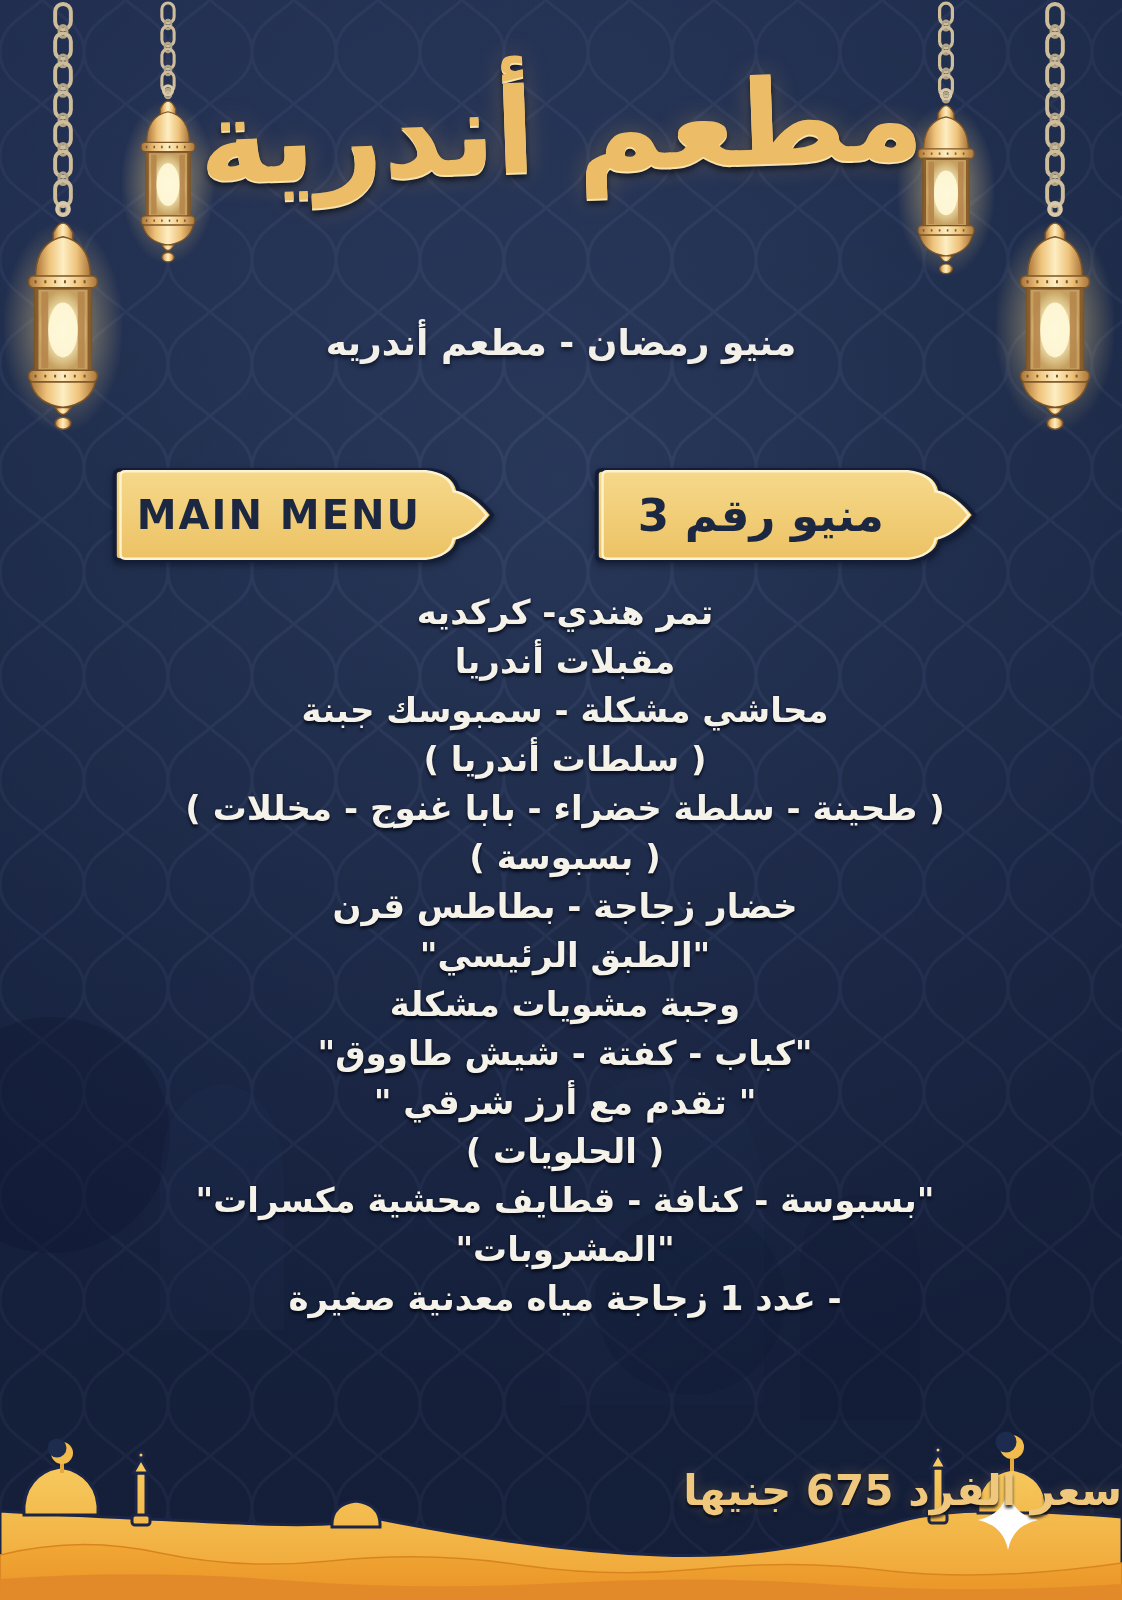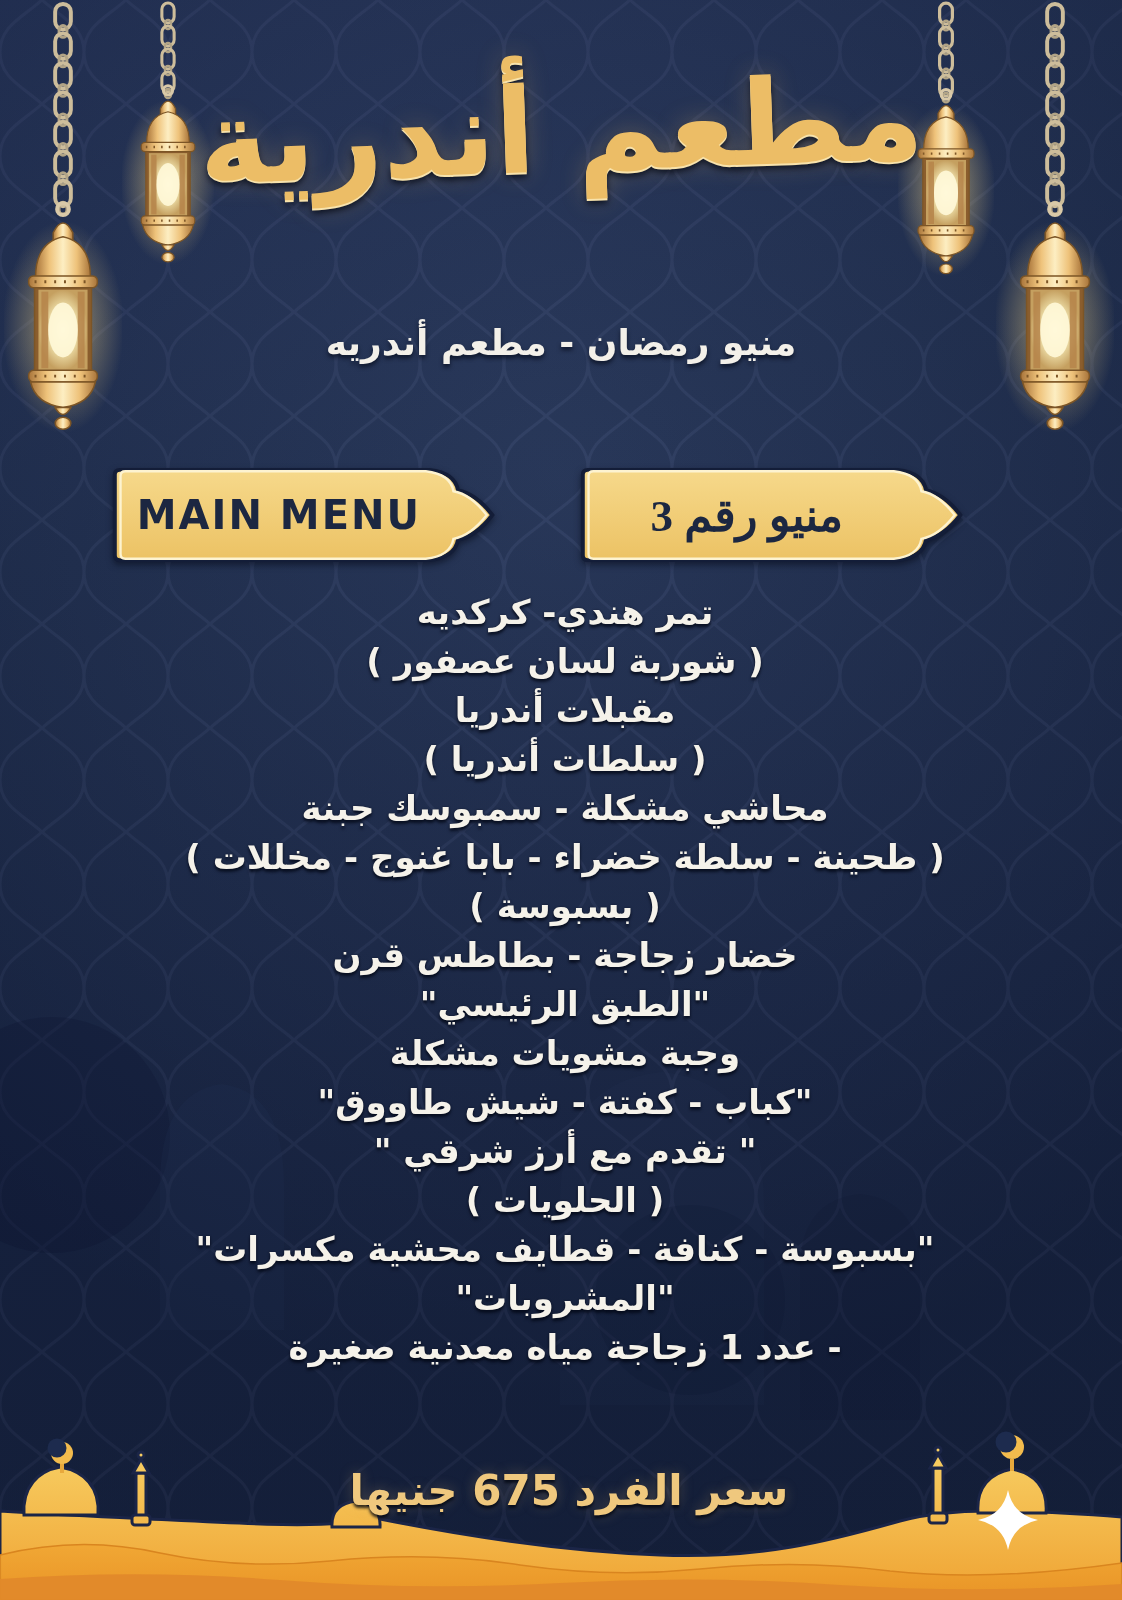--- a/index.html
+++ b/index.html
@@ -24,39 +24,39 @@
     color:#ecbd66;transform:rotate(-2deg);
     text-shadow:0 2px 0 #f8e3ac,0 5px 6px rgba(2,6,18,.75),0 0 26px rgba(233,185,102,.28);
   }
   .subtitle{
     position:absolute;left:0;right:0;top:322px;z-index:4;
     text-align:center;font-size:36px;font-weight:bold;color:#f3f0e9;
     text-shadow:0 3px 4px rgba(2,6,18,.65);
   }
   .banner{position:absolute;top:460px;width:402px;height:110px;z-index:4;}
   #banner-main{left:106px;}
-  #banner-number{left:574px;font-family:Liberation Serif, serif;}
+  #banner-number{left:588px;}
   .banner svg{position:absolute;inset:0;width:100%;height:100%;filter:drop-shadow(0 3px 3px rgba(2,6,18,.5));}
   .banner .banner-label{
     position:absolute;left:0;top:0;width:86%;height:100%;
     display:flex;align-items:center;justify-content:center;
     color:#1c2741;font-weight:bold;z-index:2;
   }
   #banner-main .banner-label{font-size:40px;letter-spacing:2px;}
   #banner-number .banner-label{font-size:45px;}
 
   .menu-list{position:absolute;left:8px;right:0;top:588px;z-index:5;direction:rtl;text-align:center;}
   .menu-line{
     height:49px;line-height:49px;font-size:34px;font-weight:bold;color:#f5f2ea;
     text-shadow:0 3px 3px rgba(2,6,18,.7),0 0 2px rgba(2,6,18,.5);
     white-space:nowrap;
   }
   .price-line{
     position:absolute;left:0;right:0;top:1466px;z-index:6;direction:rtl;
-    text-align:center;font-size:42px;font-weight:bold;color:#efc87e;
+    text-align:right;font-size:42px;font-weight:bold;color:#efc87e;
     text-shadow:0 3px 3px rgba(2,6,18,.8),0 0 14px rgba(239,200,126,.25);
     padding-left:16px;
   }
   .dunes{position:absolute;left:0;bottom:0;width:1122px;height:235px;z-index:2;pointer-events:none;}
 </style>
 </head>
 <body>
 
 <div class="poster">
 
@@ -304,24 +304,23 @@
         </linearGradient>
       </defs>
       <path d="M14 9 L330 9 Q356 12 359 30 Q377 33 394 55 Q377 77 359 80 Q356 98 330 101 L14 101 Q9 101 9 96 L9 14 Q9 9 14 9 Z" fill="url(#bg2)" stroke="#131d38" stroke-width="4"></path>
       <path d="M14 9 L330 9 Q356 12 359 30 Q377 33 394 55 Q377 77 359 80 Q356 98 330 101 L14 101 Q9 101 9 96 L9 14 Q9 9 14 9 Z" fill="none" stroke="#fdf3d0" stroke-width="2.5" transform="translate(6.1 1.7) scale(0.97)"></path>
     </svg>
     <span class="banner-label" dir="rtl">منيو رقم 3</span>
   </div>
 
   <div class="menu-list">
       <div class="menu-line">تمر هندي- كركديه</div>
-      <div class="menu-line">( شوربة لسان عصفور )</div>
       <div class="menu-line">مقبلات أندريا</div>
+      <div class="menu-line">محاشي مشكلة - سمبوسك جبنة</div>
       <div class="menu-line">( سلطات أندريا )</div>
-      <div class="menu-line">محاشي مشكلة - سمبوسك جبنة</div>
       <div class="menu-line">( طحينة - سلطة خضراء - بابا غنوج - مخللات )</div>
       <div class="menu-line">( بسبوسة )</div>
       <div class="menu-line">خضار زجاجة - بطاطس قرن</div>
       <div class="menu-line">"الطبق الرئيسي"</div>
       <div class="menu-line">وجبة مشويات مشكلة</div>
       <div class="menu-line">"كباب - كفتة - شيش طاووق"</div>
       <div class="menu-line">" تقدم مع أرز شرقي "</div>
       <div class="menu-line">( الحلويات )</div>
       <div class="menu-line">"بسبوسة - كنافة - قطايف محشية مكسرات"</div>
       <div class="menu-line">"المشروبات"</div>

